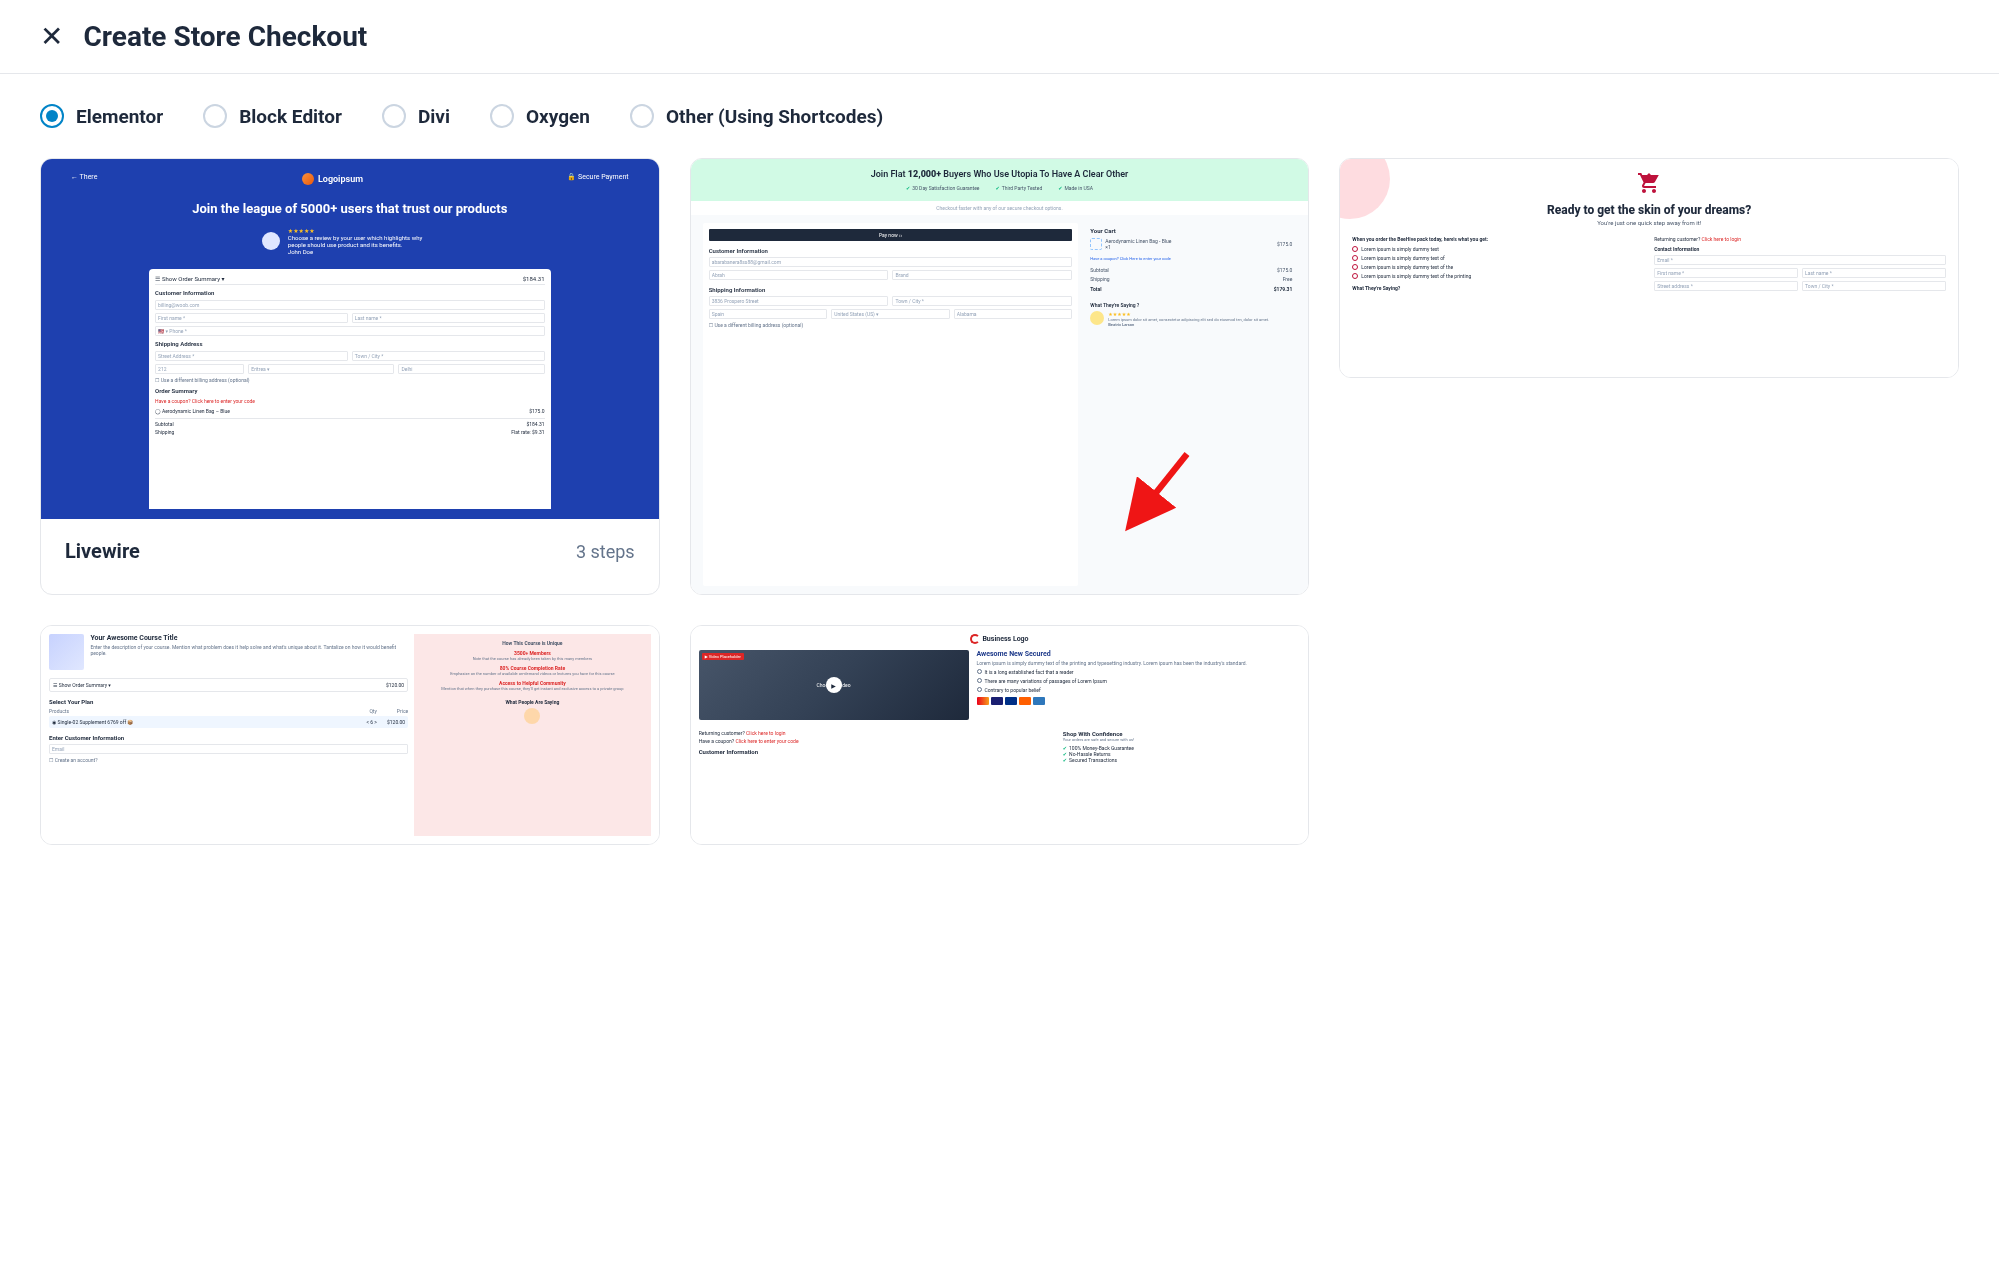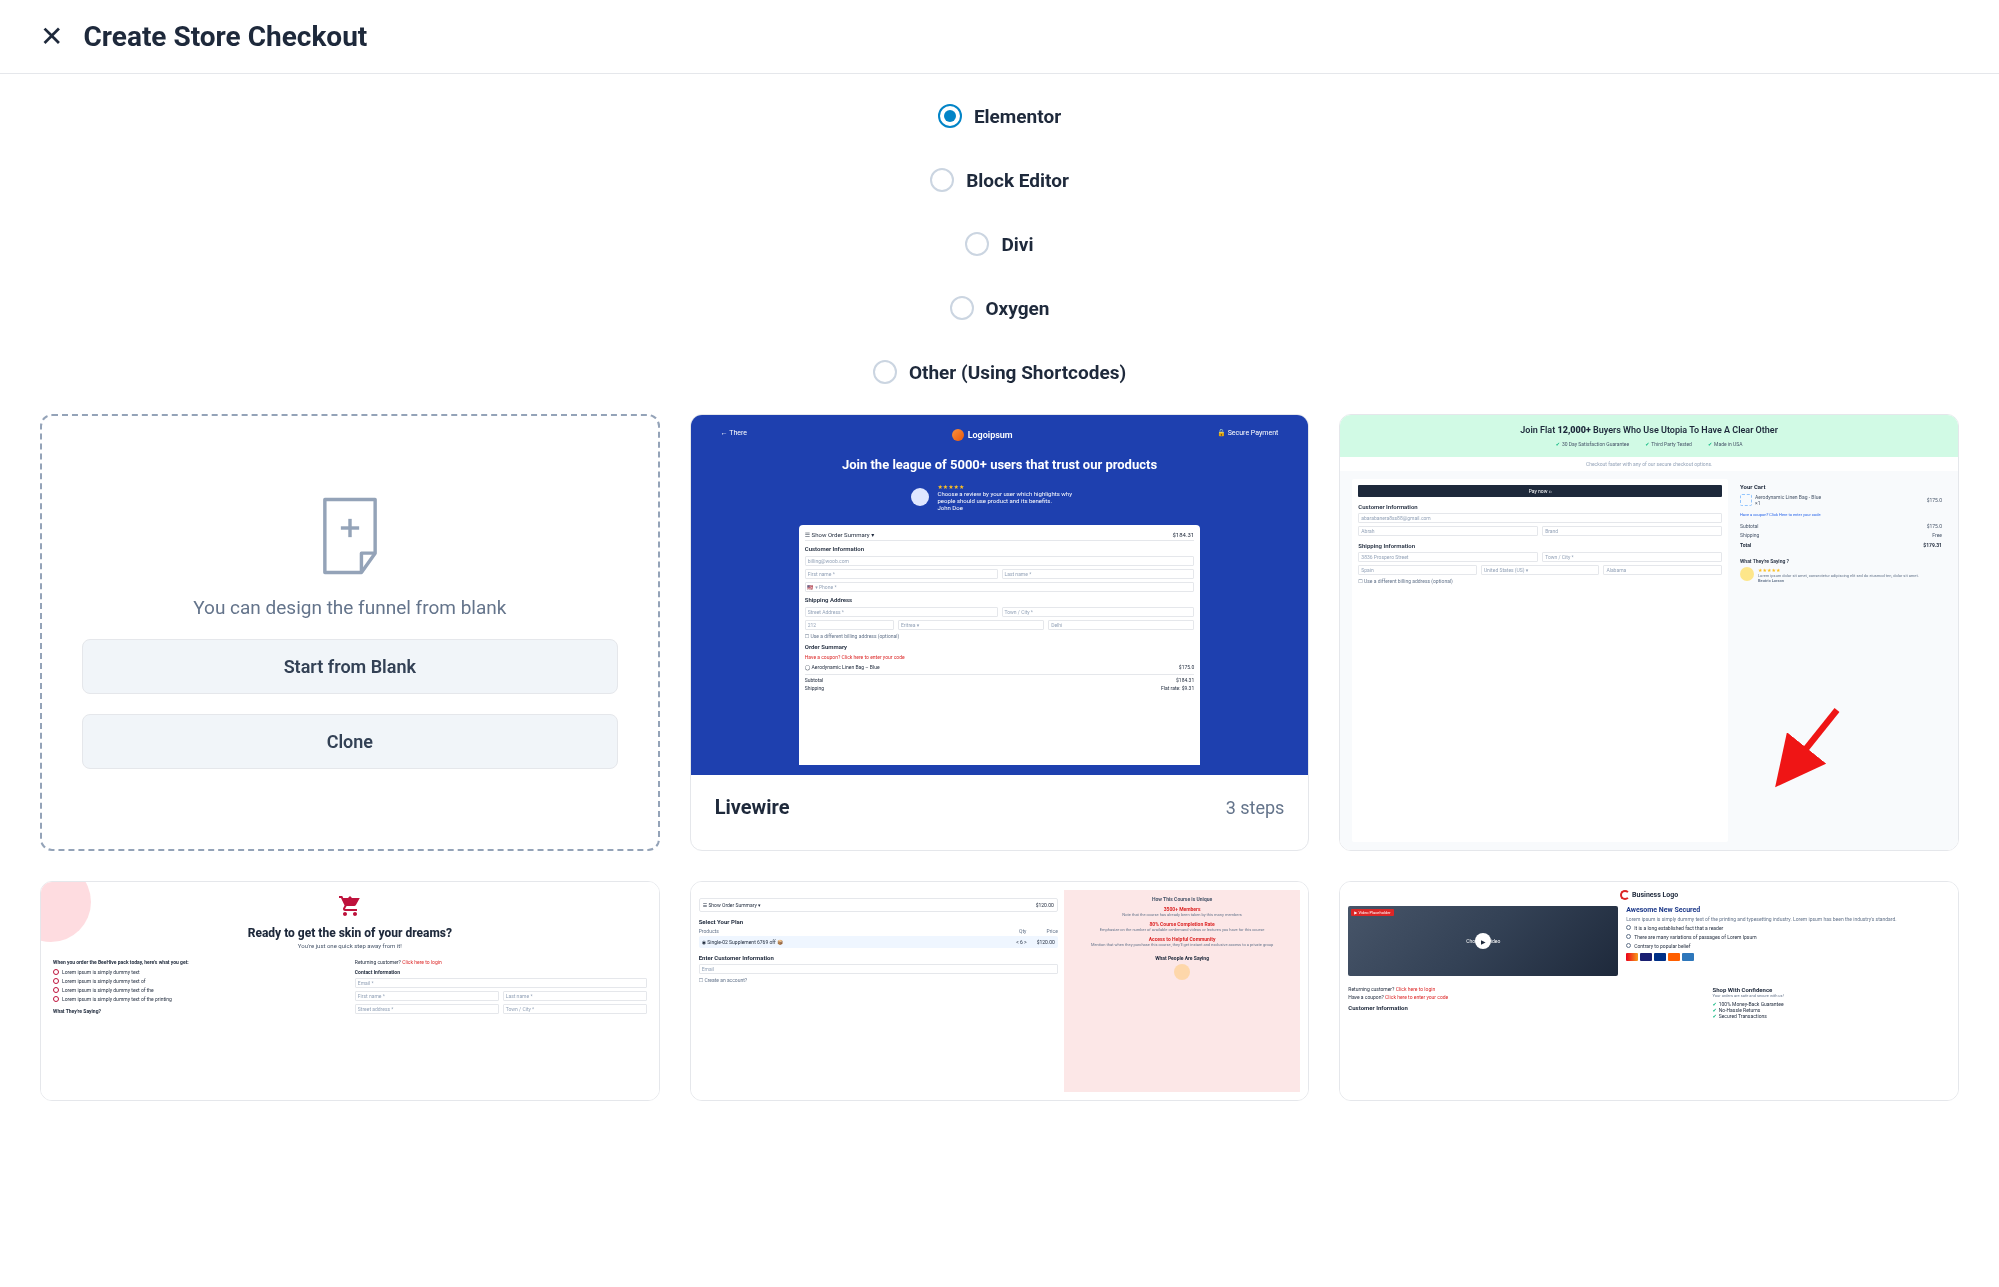--- a/index.html
+++ b/index.html
@@ -28,21 +28,20 @@
     .page-title {
       font-size: 28px;
       font-weight: 700;
       color: #1e293b;
     }
     .builder-tabs {
       display: flex;
       gap: 40px;
       padding: 30px 40px 20px 40px;
       align-items: center;
-      flex-direction: column;
     }
     .radio-option {
       display: flex;
       align-items: center;
       gap: 12px;
       cursor: pointer;
     }
     .radio-circle {
       width: 24px;
       height: 24px;
@@ -571,33 +570,20 @@
   <div class="radio-option">
     <span class="radio-circle">
         <span class="radio-inner"></span>
       </span>
     <span class="radio-label">Other (Using Shortcodes)</span>
   </div>
 </div>
 
 <div class="cards-grid">
 
-  <div class="blank-card">
-    <div class="blank-icon">
-      <svg viewBox="0 0 60 70" fill="none" stroke="#94a3b8" stroke-width="3">
-        <path d="M8 3 L52 3 L52 50 L40 67 L8 67 Z" stroke-linejoin="round"></path>
-        <path d="M52 50 L40 50 L40 67" stroke-linejoin="round"></path>
-        <line x1="22" y1="28" x2="38" y2="28"></line>
-        <line x1="30" y1="20" x2="30" y2="36"></line>
-      </svg>
-    </div>
-    <div class="blank-text">You can design the funnel from blank</div>
-    <button class="blank-button">Start from Blank</button>
-    <button class="blank-button">Clone</button>
-  </div>
 
   <div class="template-card">
     <div class="card-preview">
       <div class="livewire-bg">
         <div class="livewire-top">
           <span>← There</span>
           <span class="livewire-logo">
               <span class="livewire-logo-circle"></span>
               <span>Logoipsum</span>
             </span>
@@ -850,20 +836,27 @@
           </div>
         </div>
       </div>
     </div>
   </div>
 
   <div class="template-card row2-card">
     <div class="card-preview">
       <div class="course-bg">
         <div class="course-left">
+          <div class="course-header">
+            <div class="course-thumb"></div>
+            <div>
+              <div style="font-weight:700;font-size:7px">Your Awesome Course Title</div>
+              <div style="color:#64748b;margin-top:2px">Enter the description of your course. Mention what problem does it help solve and what's unique about it. Tantalize on how it would benefit people.</div>
+            </div>
+          </div>
           <div style="display:flex;justify-content:space-between;border:1px solid #e5e7eb;padding:3px;margin-top:8px;border-radius:2px">
             <span>☰  Show Order Summary ▾</span>
               <span>$120.00</span>
           </div>
           <div style="font-weight:700;margin-top:6px;font-size:6px">Select Your Plan</div>
           <div style="display:flex;justify-content:space-between;color:#64748b;margin-top:3px">
             <span>Products</span>
             <span style="display:flex;gap:20px">
                 <span>Qty</span>
                 <span>Price</span>

